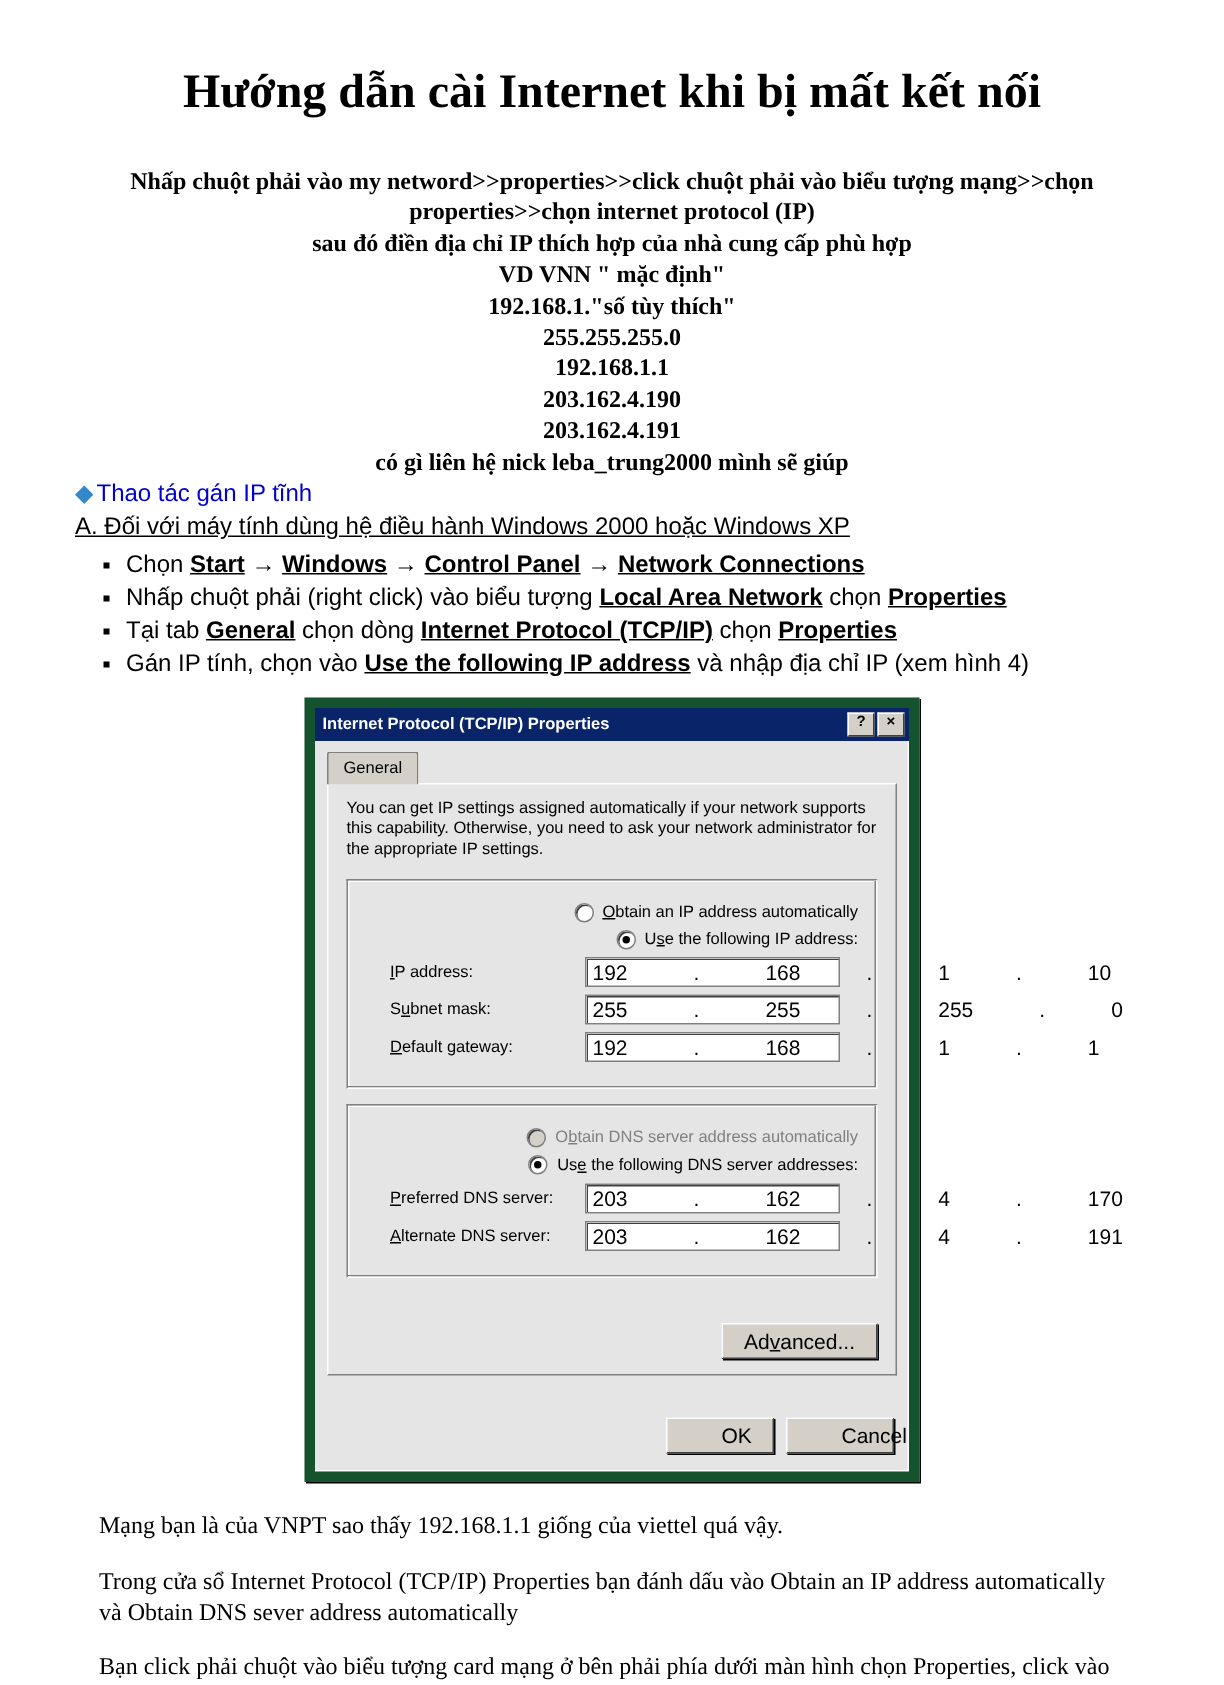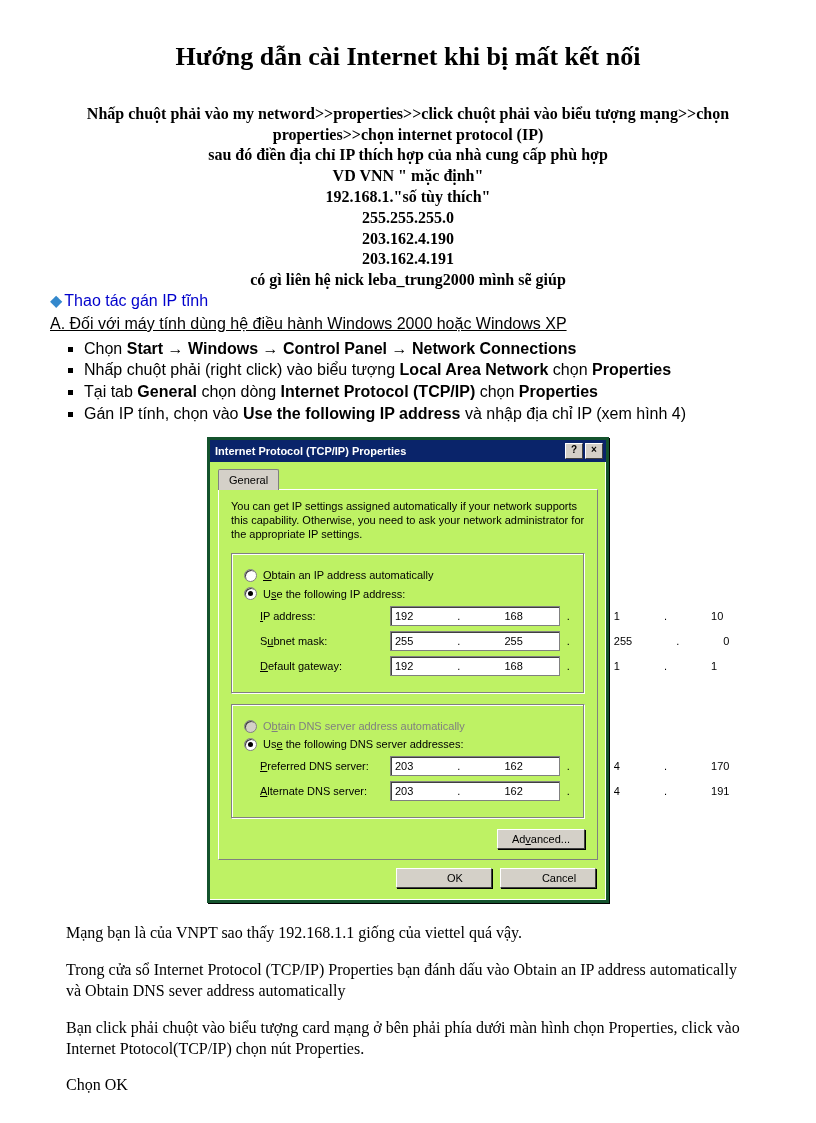--- a/index.html
+++ b/index.html
@@ -7,21 +7,21 @@
     margin: 0;
     padding: 30px 50px;
     width: 816px;
     box-sizing: border-box;
     color: #000;
     font-size: 16px;
     line-height: 1.3;
   }
   h1.title {
     text-align: center;
-    font-size: 26px;
+    font-size: 32px;
     font-weight: bold;
     margin: 10px 0 30px 0;
   }
   .intro p { margin: 0; text-align: center; }
   .intro { font-weight: bold; }
   .section-marker {
     color: #0000cc;
     font-family: Arial, sans-serif;
     font-weight: normal;
   }
@@ -32,28 +32,28 @@
     font-weight: normal;
     margin: 2px 0 4px 0;
   }
   ul.steps {
     font-family: Arial, sans-serif;
     margin: 2px 0 12px 34px;
     padding: 0;
   }
   ul.steps li { list-style: square; margin: 1px 0; }
   .arrow-r { font-weight: normal; }
-  .b { font-weight: bold; }
+  .b { font-weight: bold; text-decoration: underline; }
 
   
   .dialog {
     width: 396px;
     margin: 10px auto 20px auto;
-    background: #bef264;
-    border: 3px solid #14532d;
+    background: #e5e5e5;
+    border: 7px solid #14532d;
     box-shadow: 1px 1px 0 #000, -1px -1px 0 #fff inset;
     font-family: Tahoma, Arial, sans-serif;
     font-size: 11px;
   }
   .titlebar {
     background: #0a246a;
     color: #fff;
     display: flex;
     align-items: center;
     justify-content: space-between;
@@ -97,21 +97,21 @@
   .desc { margin-bottom: 12px; line-height: 1.25; }
   .group {
     border: 1px solid #808080;
     border-right-color: #fff;
     border-bottom-color: #fff;
     box-shadow: inset -1px -1px 0 #808080, inset 1px 1px 0 #fff;
     padding: 10px 12px 12px 12px;
     margin-bottom: 10px;
     position: relative;
   }
-  .radio-row { display: flex; align-items: center; margin: 4px 0; gap: 6px; }
+  .radio-row { display: flex; align-items: center; margin: 4px 0; gap: 6px; justify-content: flex-end; }
   .radio {
     width: 11px; height: 11px; border-radius: 50%;
     border: 1px solid #808080;
     background: #fff;
     box-shadow: inset 1px 1px 0 #404040;
     display: inline-flex; align-items: center; justify-content: center;
   }
   .radio.checked::after { content: ""; width: 5px; height: 5px; background: #000; border-radius: 50%; }
   .radio.disabled { background: #d4d0c8; }
   .disabled-text { color: #808080; }
@@ -121,57 +121,59 @@
   .ip-input {
     display: flex;
     background: #fff;
     border: 1px solid #808080;
     box-shadow: inset 1px 1px 0 #404040, inset -1px -1px 0 #fff;
     width: 160px;
     height: 18px;
     align-items: center;
     justify-content: space-around;
     font-family: Tahoma, Arial, sans-serif;
-    font-size: 11px;
+    font-size: 14px;
     padding: 0 4px;
     gap: 44px;
   }
   .ip-input span.oct { width: 28px; text-align: center; }
   .ip-input span.dot { width: 6px; text-align: center; }
   .btn {
     background: #d4d0c8;
     border: 1px solid #fff;
     border-right-color: #404040;
     border-bottom-color: #404040;
     box-shadow: 1px 1px 0 #000;
     padding: 3px 14px;
-    font-size: 11px;
+    font-size: 14px;
     font-family: Tahoma, Arial, sans-serif;
+    margin-top: 20px;
   }
   .adv-row { text-align: right; margin-top: 4px; }
   .dlg-btns {
     display: flex;
     justify-content: flex-end;
     gap: 8px;
     padding: 0 10px 12px 0;
   }
-  .dlg-btns .btn { width: 96px; text-align: center; padding-left: 36px; }
+  .dlg-btns .btn { width: 72px; text-align: center; padding-left: 36px; }
   .bottom-text p { margin: 16px; }
 </style>
 </head>
 <body>
 
 <h1 class="title">Hướng dẫn cài Internet khi bị mất kết nối</h1>
 
 <div class="intro">
   <p>Nhấp chuột phải vào my netword&gt;&gt;properties&gt;&gt;click chuột phải vào biểu tượng mạng&gt;&gt;chọn properties&gt;&gt;chọn internet protocol (IP)</p>
   <p>sau đó điền địa chỉ IP thích hợp của nhà cung cấp phù hợp</p>
   <p>VD VNN " mặc định"</p>
   <p>192.168.1."số tùy thích"</p>
   <p>255.255.255.0</p>
+  <p>192.168.1.1</p>
   <p>203.162.4.190</p>
   <p>203.162.4.191</p>
   <p>có gì liên hệ nick leba_trung2000 mình sẽ giúp</p>
 </div>
 
 <div class="section-marker">
   <span class="arrow">◆</span><span>Thao tác gán IP tĩnh</span>
 </div>
 
 <div class="subheading">A. Đối với máy tính dùng hệ điều hành Windows 2000 hoặc Windows XP</div>

